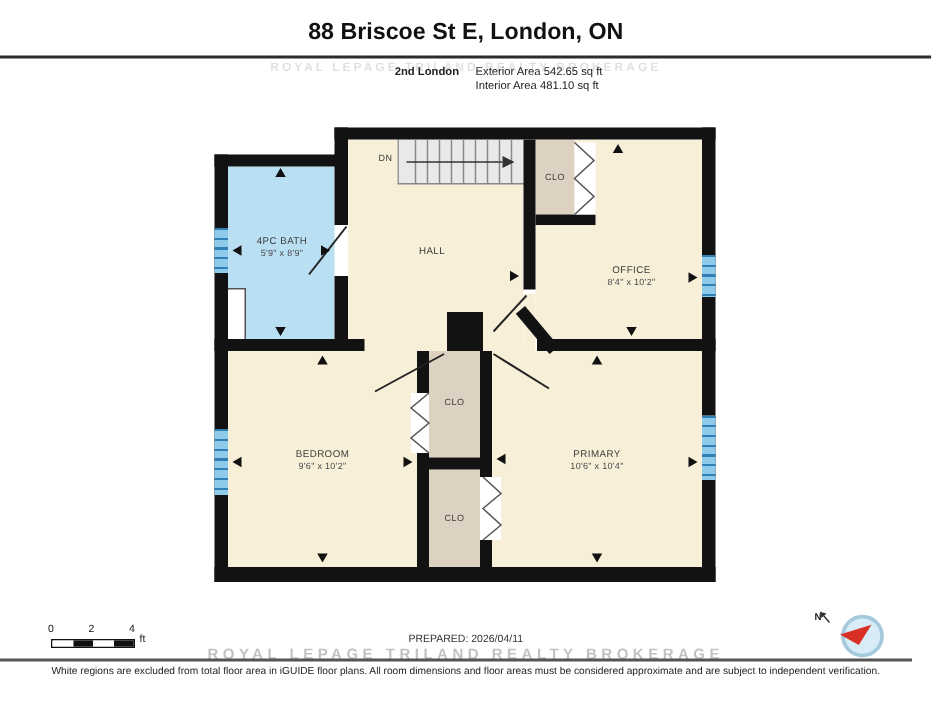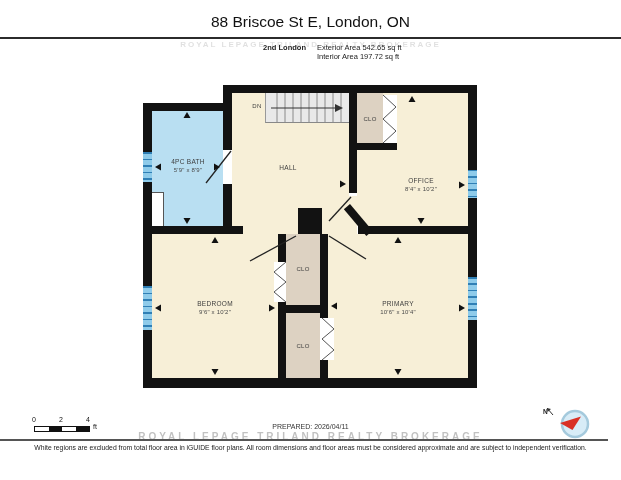--- a/index.html
+++ b/index.html
@@ -1,20 +1,20 @@
 <!DOCTYPE html>
 <html><head>
 <meta charset="utf-8">
 <style>
   html,body{margin:0;padding:0;background:#fff;}
   .page{position:relative;width:621px;height:480px;background:#fff;overflow:hidden;
         font-family:"Liberation Sans",sans-serif;color:#222;}
   .abs{position:absolute;}
   
-  .title{top:13px;left:0;width:621px;text-align:center;font-size:15.5px;font-weight:normal;color:#111;}
+  .title{top:13px;left:0;width:621px;text-align:center;font-size:15.5px;font-weight:bold;color:#111;}
   .hrule{top:37px;left:0;width:621px;height:2px;background:#2b2b2b;}
   .hdr-wm{top:40px;left:0;width:621px;text-align:center;font-size:8px;letter-spacing:2px;
           color:#777;opacity:.22;font-weight:bold;white-space:nowrap;}
   .floorlbl{top:43px;left:238px;width:68px;text-align:right;font-size:7.5px;font-weight:bold;}
   .areaext{top:43px;left:317px;font-size:7.5px;}
   .areaint{top:52px;left:317px;font-size:7.5px;}
   
   .floor{background:#f7efd7;}
   .bathfloor{background:#b9dff2;}
   .tan{background:#ddd2c2;}
@@ -43,21 +43,21 @@
 </head>
 <body>
 
 <div class="page">
 
   <div class="abs title">88 Briscoe St E, London, ON</div>
   <div class="abs hrule"></div>
   <div class="abs hdr-wm">ROYAL LEPAGE TRILAND REALTY BROKERAGE</div>
   <div class="abs floorlbl">2nd London</div>
   <div class="abs areaext">Exterior Area 542.65 sq ft</div>
-  <div class="abs areaint">Interior Area 197.72 sq ft</div>
+  <div class="abs areaint">Interior Area 481.10 sq ft</div>
 
   <div class="abs floor" style="left:232px;top:93px;width:117px;height:141px;"></div>
   <div class="abs floor" style="left:357px;top:93px;width:111px;height:133px;"></div>
   <div class="abs floor" style="left:349px;top:196px;width:8px;height:38px;"></div>
   <div class="abs bathfloor" style="left:152px;top:111px;width:71px;height:115px;"></div>
   <div class="abs floor" style="left:152px;top:234px;width:126px;height:144px;"></div>
   <div class="abs floor" style="left:328px;top:234px;width:140px;height:144px;"></div>
   <div class="abs tan" style="left:357px;top:93px;width:26px;height:50px;"></div>
   <div class="abs tan" style="left:286px;top:234px;width:34px;height:71px;"></div>
   <div class="abs tan" style="left:286px;top:313px;width:34px;height:65px;"></div>

